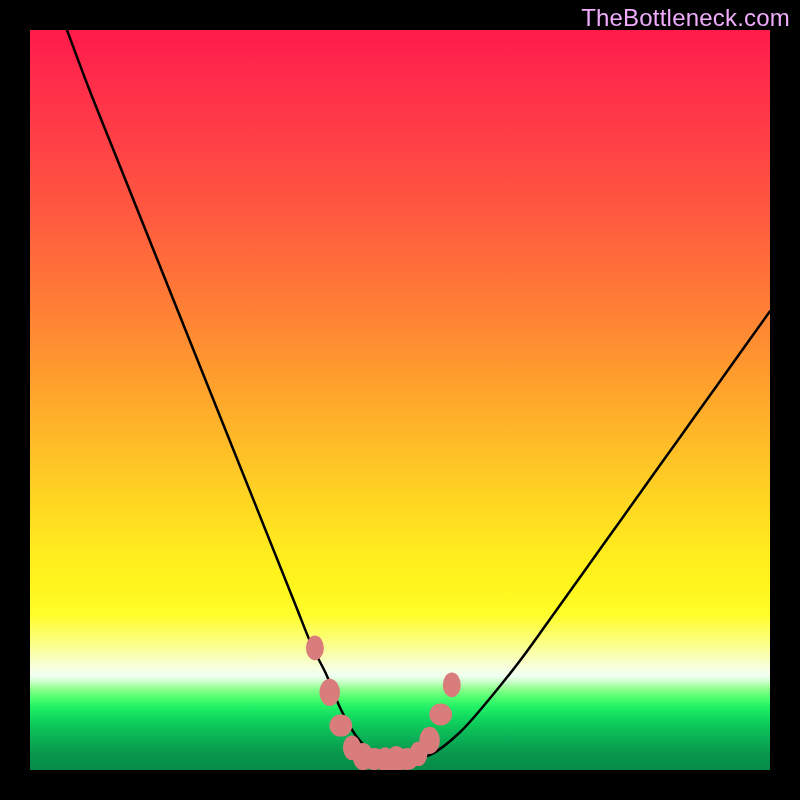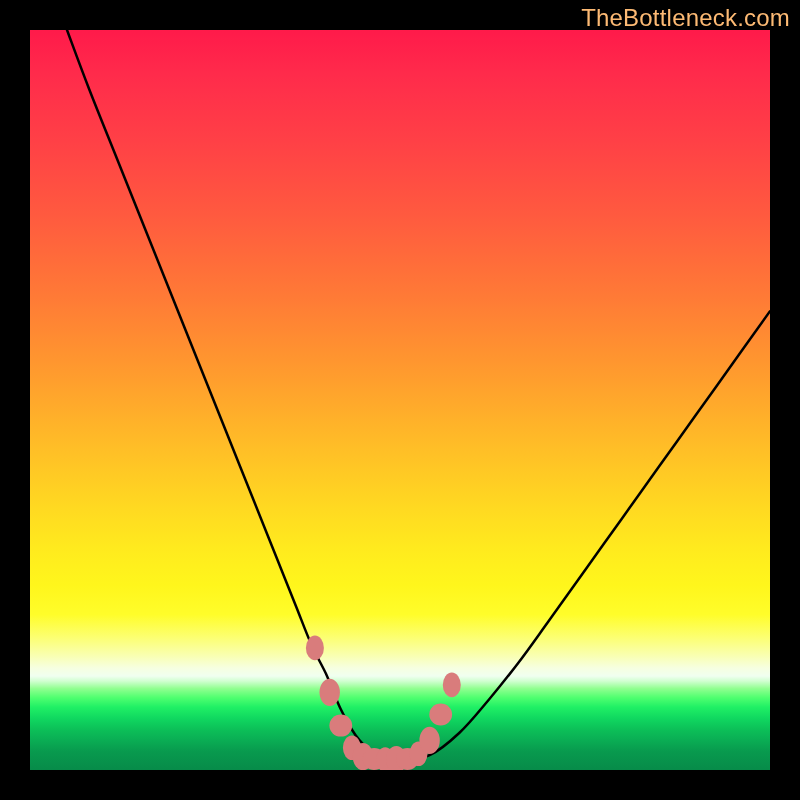--- a/index.html
+++ b/index.html
@@ -59,21 +59,21 @@
   svg.overlay {
     position: absolute;
     inset: 0;
     width: 100%;
     height: 100%;
   }
   .watermark {
     position: absolute;
     top: 4px;
     right: 10px;
-    color: #fdba74;
+    color: #f0abfc;
     font-size: 24px;
     font-weight: 400;
     letter-spacing: 0.2px;
     user-select: none;
   }
 </style>
 </head>
 <body>
 
 <div class="stage">

